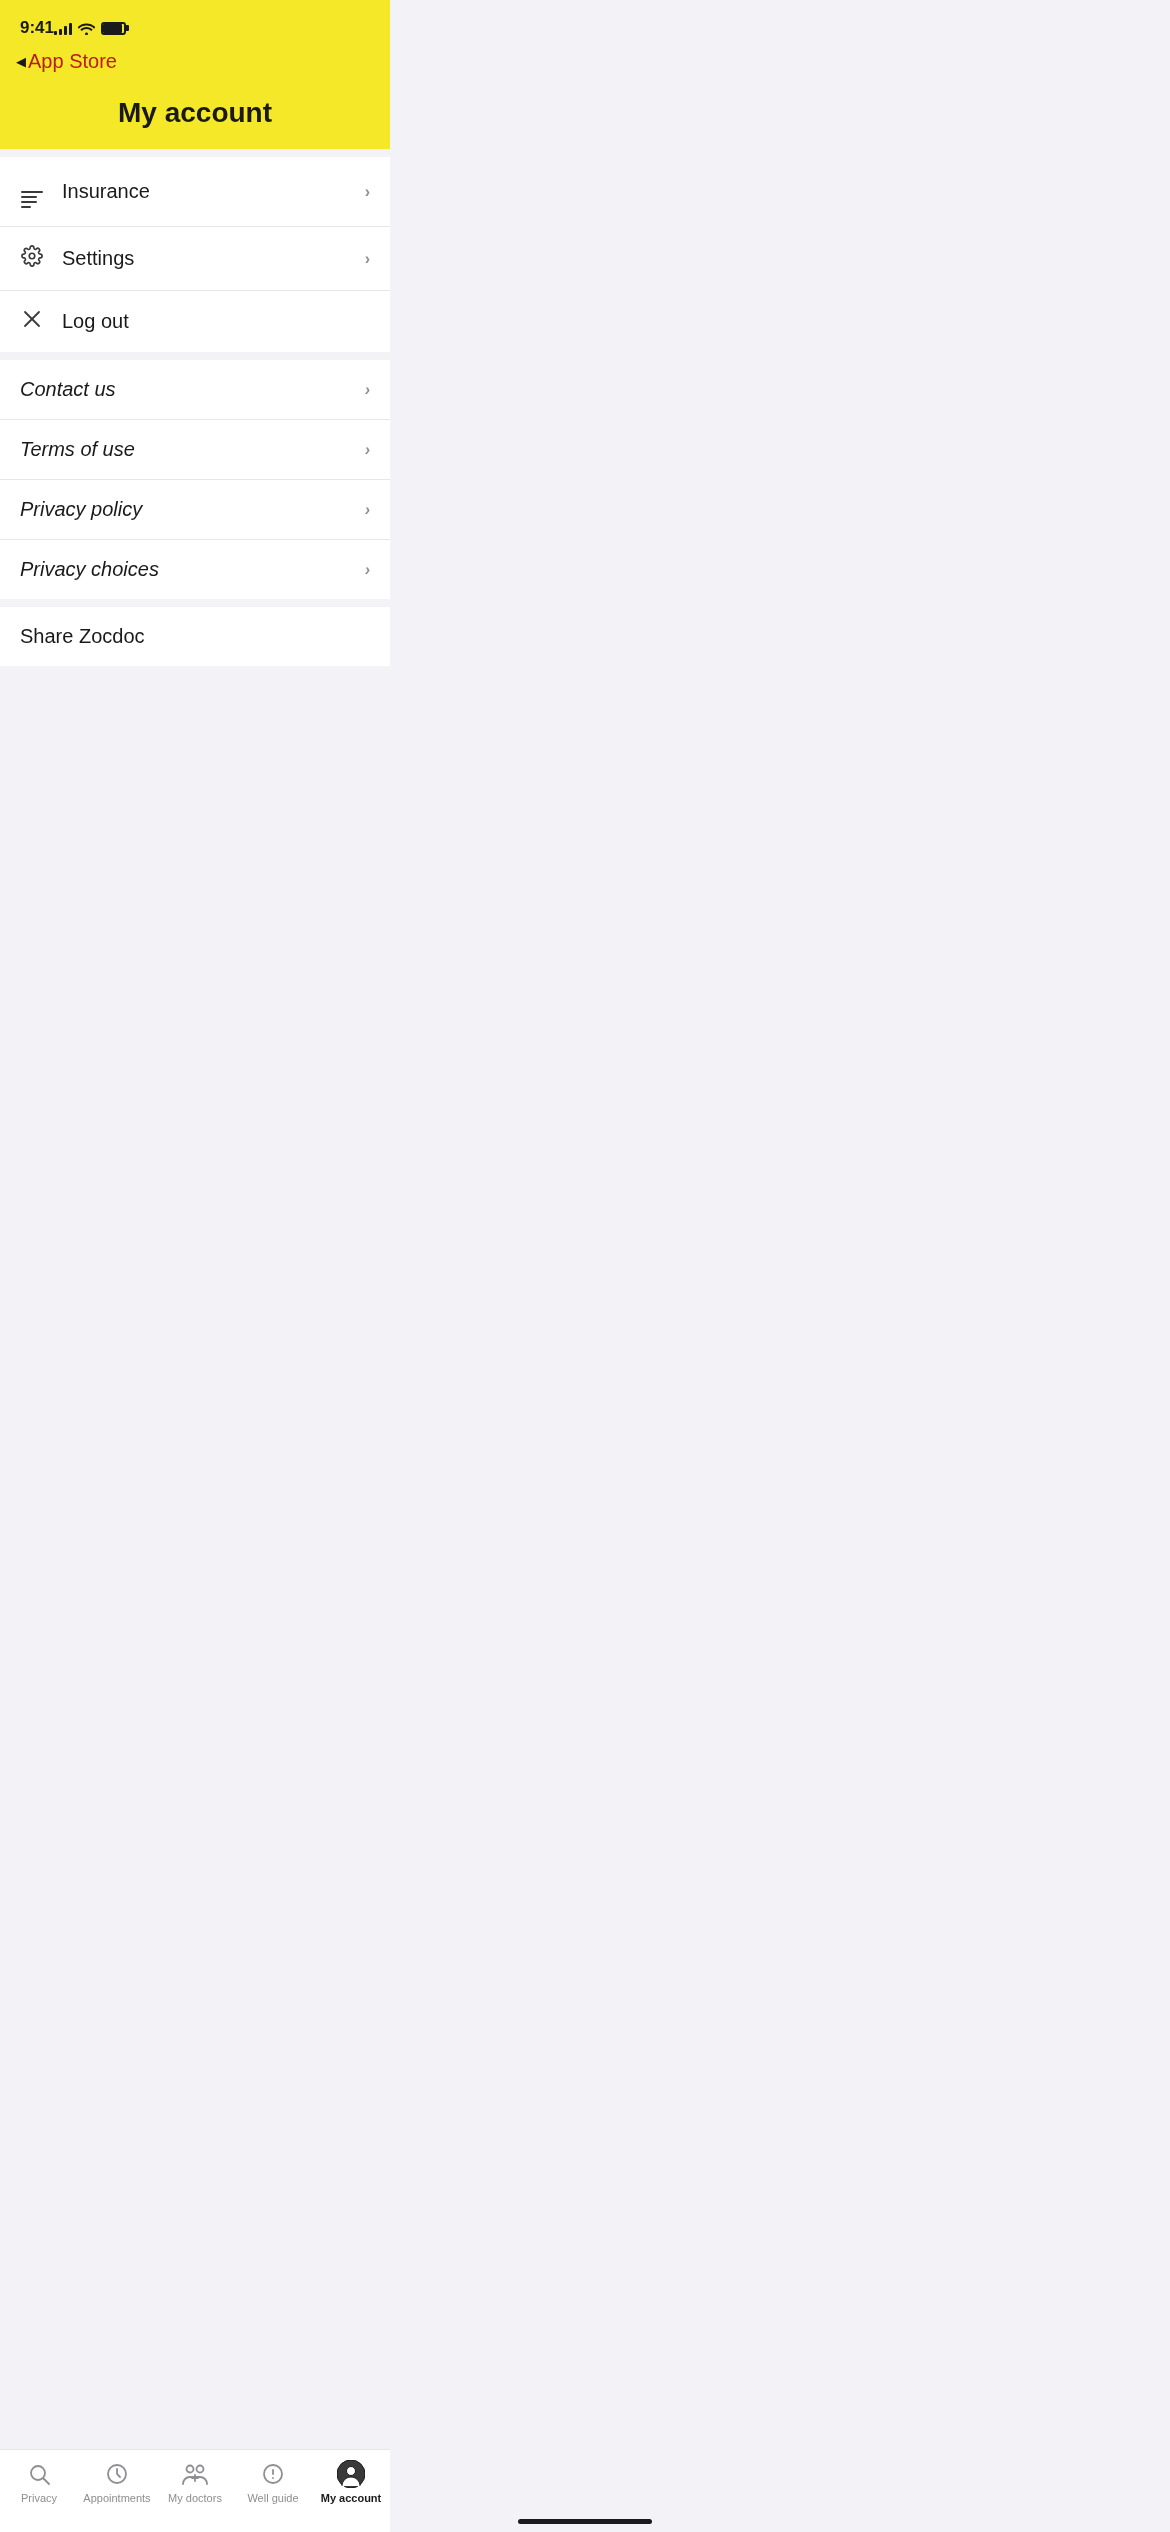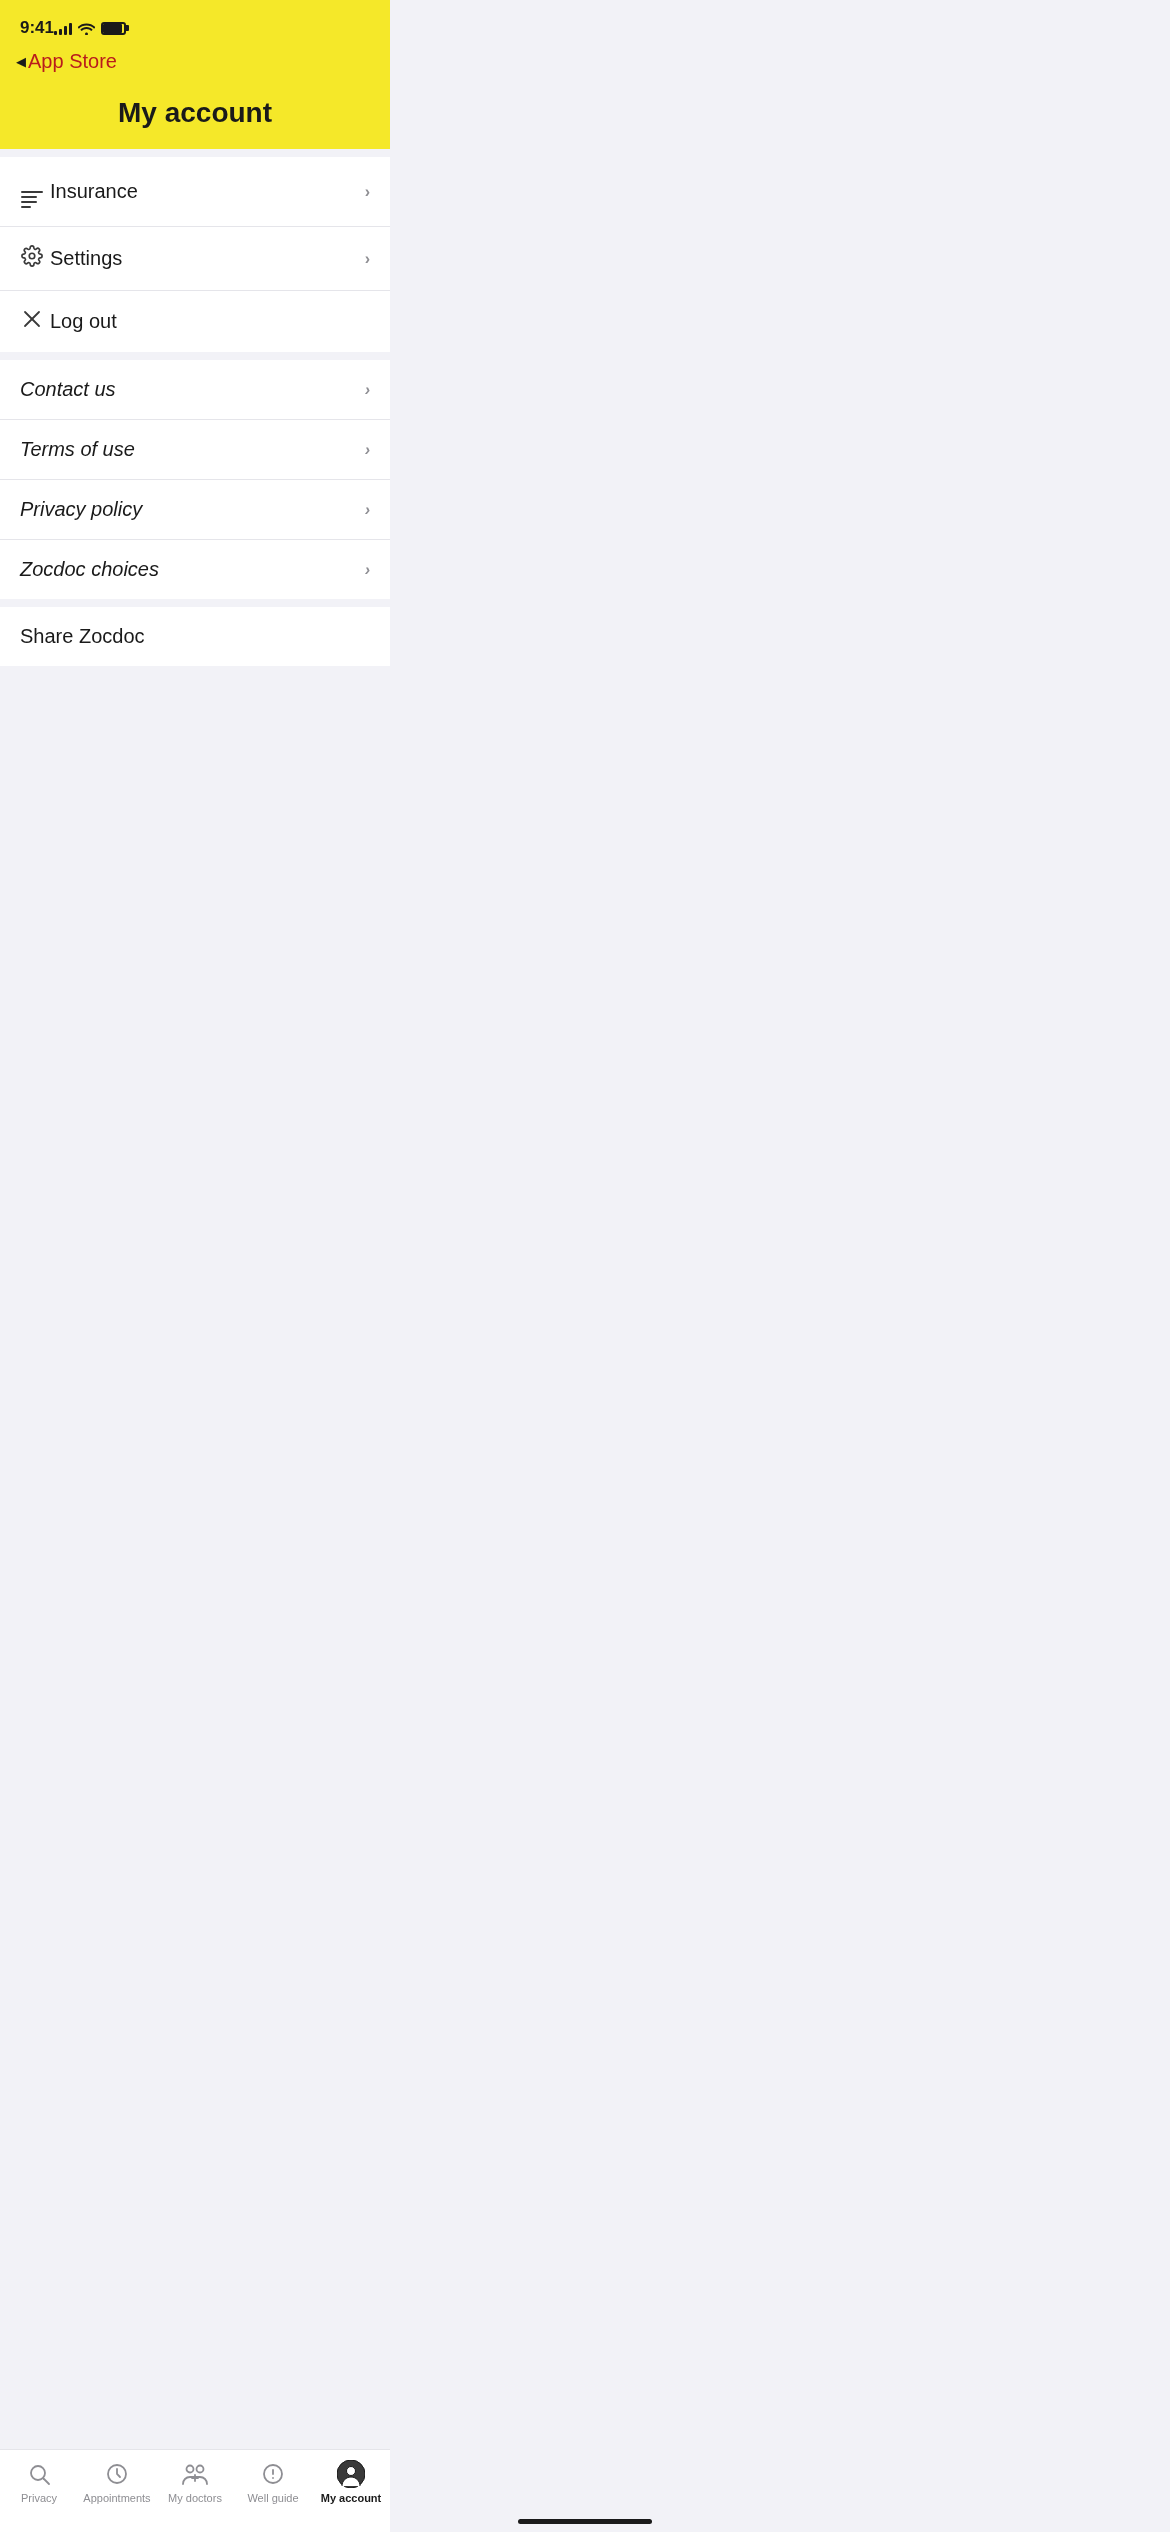--- a/index.html
+++ b/index.html
@@ -136,21 +136,21 @@
       cursor: pointer;
     }
 
     .menu-item:last-child {
       border-bottom: none;
     }
 
     .menu-item-left {
       display: flex;
       align-items: center;
-      gap: 6px;
+      gap: 18px;
       justify-content: center;
     }
 
     .menu-item-icon {
       font-size: 20px;
       color: #3a3a3a;
       width: 24px;
       text-align: center;
     }
 
@@ -355,21 +355,21 @@
       <span class="menu-item-label">Terms of use</span>
       <span class="chevron-right">›</span>
     </div>
 
     <div class="menu-item">
       <span class="menu-item-label">Privacy policy</span>
       <span class="chevron-right">›</span>
     </div>
 
     <div class="menu-item">
-      <span class="menu-item-label">Zocdoc choices</span>
+      <span class="menu-item-label">Privacy choices</span>
       <span class="chevron-right">›</span>
     </div>
 
   </div>
 
   <div class="menu-section-bottom">
 
 
     <div class="menu-item">
       <span class="menu-item-label">Share Zocdoc</span>

